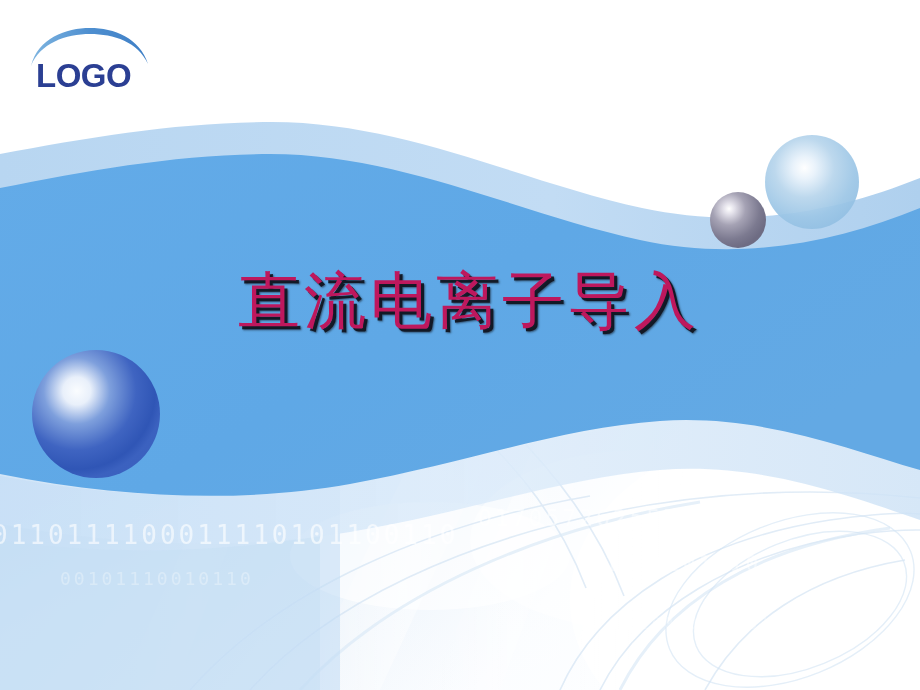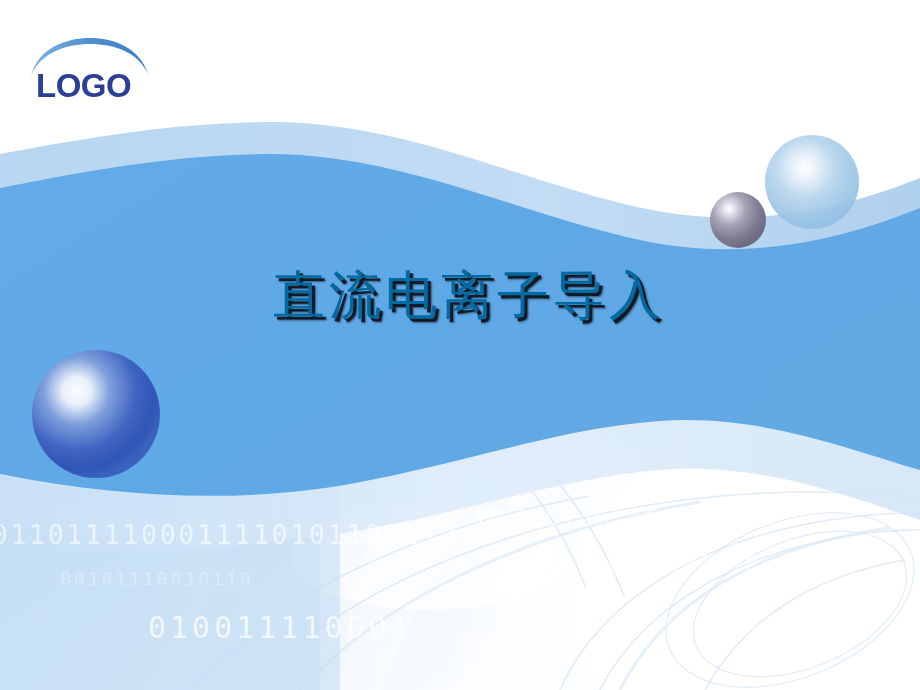--- a/index.html
+++ b/index.html
@@ -20,21 +20,21 @@
     position:absolute;
     left:0; top:0;
     width:920px; height:690px;
     display:block;
   }
 
   
   #logo-block{
     position:absolute;
     left:26px;
-    top:32px;
+    top:22px;
     width:130px;
     height:76px;
     z-index:30;
     text-decoration:underline;
   }
   #logo-arc{
     position:absolute;
     left:0; top:0;
     width:130px; height:46px;
   }
@@ -57,23 +57,23 @@
     left:0;
     top:268px;
     width:920px;
     text-align:center;
     z-index:40;
     pointer-events:none;
   }
   #slide-title{
     display:inline-block;
     font-family:"DejaVu Serif", "Liberation Serif", serif;
-    font-size:52px;
+    font-size:62px;
     font-weight:normal;
-    color:#0369a1;
+    color:#be185d;
     letter-spacing:4px;
     line-height:1.05;
     text-shadow:
        3px 3px 0 rgba(15,20,30,.92),
        4px 4px 2px rgba(15,20,30,.55);
     white-space:nowrap;
     margin:0;
     padding:0 0 0 18px;
   }
 
@@ -256,21 +256,20 @@
         </linearGradient>
       </defs>
       <path d="M5,44 C 12,16 40,6 64,6 C 88,6 114,16 122,42
                C 112,20 88,12 64,12 C 40,12 14,21 5,44 Z" fill="url(#gArc)"></path>
     </svg>
     <div id="logo-text">LOGO</div>
   </div>
 
   <div class="binary-row b1">0110111100011110101100110</div>
   <div class="binary-row b2">017057262557670</div>
-  <div class="binary-row b3">010011110001</div>
   <div class="binary-row b4">01100101010</div>
   <div class="binary-row b5">00101110010110</div>
   <div class="binary-row b6">10010011101001</div>
 
   <div id="title-wrap">
     <h1 id="slide-title">直流电离子导入</h1>
   </div>
 
 </div>
 

